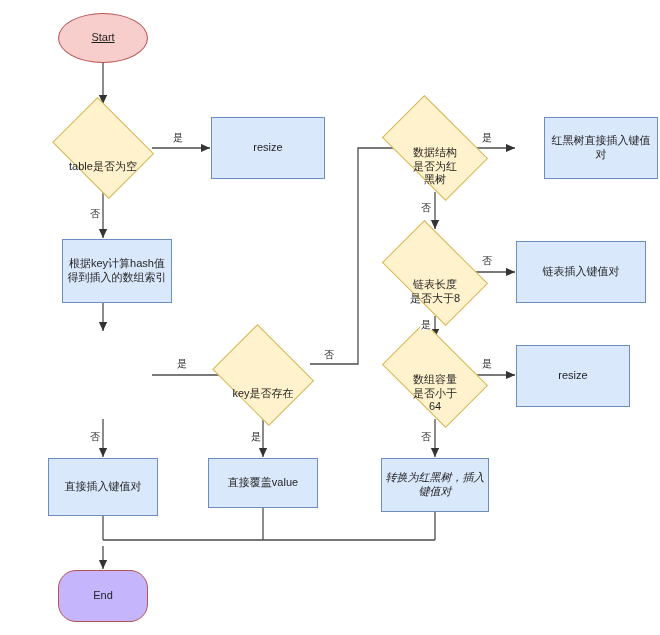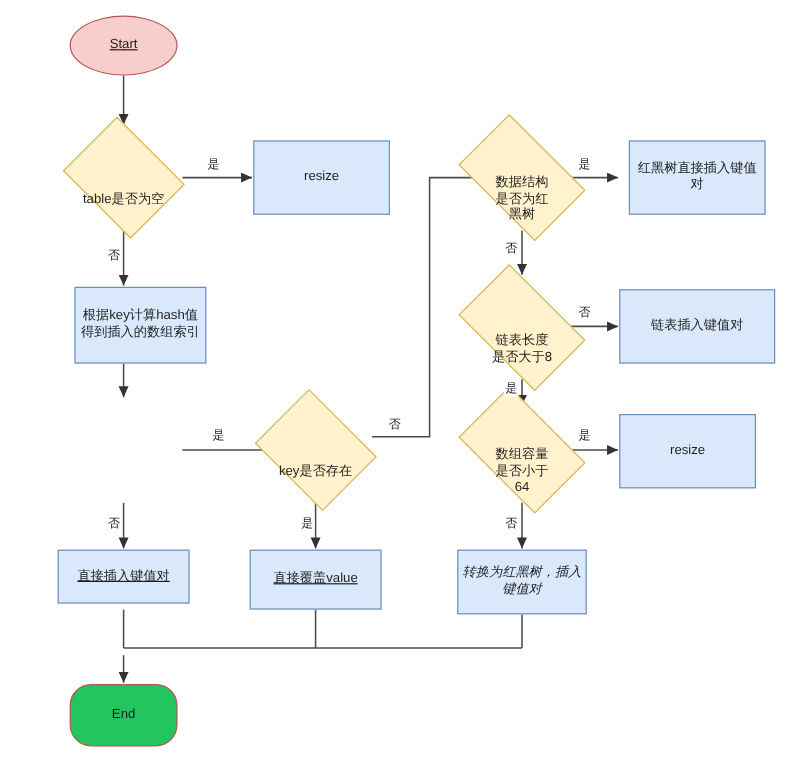--- a/index.html
+++ b/index.html
@@ -13,21 +13,21 @@
   
   .box{background:#dae8fc;border:1px solid #6c8ebf;color:#1f1f1f;font-size:11px;}
   
   .diamond{background:transparent;}
   .diamond .dshape{position:absolute;left:0;top:0;width:100%;height:100%;}
   .diamond .dshape i{position:absolute;left:50%;top:50%;width:70.71%;height:70.71%;
       transform:translate(-50%,-50%) rotate(45deg);background:#fff2cc;border:1px solid #d6b656;display:block;}
   .diamond .lbl{position:relative;z-index:2;font-size:11px;color:#1f1f1f;margin-top:37px;}
   
   .ellipse{background:#f8cecc;border:1px solid #b85450;border-radius:50%;font-size:11px;color:#1f1f1f;text-decoration:underline;}
-  .stadium{background:#22c55e;border:1px solid #b85450;border-radius:18px;font-size:11px;color:#1f1f1f;}
+  .stadium{background:#c4b5fd;border:1px solid #b85450;border-radius:18px;font-size:11px;color:#1f1f1f;}
 
   .edge-label{position:absolute;font-size:10px;color:#1f1f1f;background:#ffffff;padding:0 1px;line-height:1;}
 </style>
 </head>
 <body>
 
 <div id="canvas">
 
   <svg class="edges" viewBox="0 0 660 635">
     <defs>
@@ -96,36 +96,36 @@
   </div>
 
 
   <div class="node diamond" style="left:208px;top:331px;width:110px;height:88px;text-align:center;">
     <span class="dshape">
         <i></i>
       </span>
     <span class="lbl">key是否存在</span>
   </div>
 
-  <div class="node box" style="left:48px;top:458px;width:110px;height:45px;text-decoration:underline;">
+  <div class="node box" style="left:48px;top:458px;width:110px;height:58px;">
     <span class="lbl">直接插入键值对</span>
   </div>
 
-  <div class="node box" style="left:208px;top:458px;width:110px;height:50px;text-decoration:underline;">
+  <div class="node box" style="left:208px;top:458px;width:110px;height:50px;">
     <span class="lbl">直接覆盖value</span>
   </div>
 
   <div class="node diamond" style="left:406px;top:104px;width:58px;height:88px;">
     <span class="dshape">
         <i style="left:50%;top:50%;width:88px;height:58px;transform:translate(-50%,-50%) rotate(45deg);"></i>
       </span>
     <span class="lbl">数据结构是否为红黑树</span>
   </div>
 
-  <div class="node box" style="left:524px;top:117px;width:114px;height:62px;">
+  <div class="node box" style="left:544px;top:117px;width:114px;height:62px;">
     <span class="lbl">红黑树直接插入键值对</span>
   </div>
 
   <div class="node diamond" style="left:406px;top:229px;width:58px;height:88px;">
     <span class="dshape">
         <i style="left:50%;top:50%;width:88px;height:58px;transform:translate(-50%,-50%) rotate(45deg);"></i>
       </span>
     <span class="lbl">链表长度是否大于8</span>
   </div>
 

